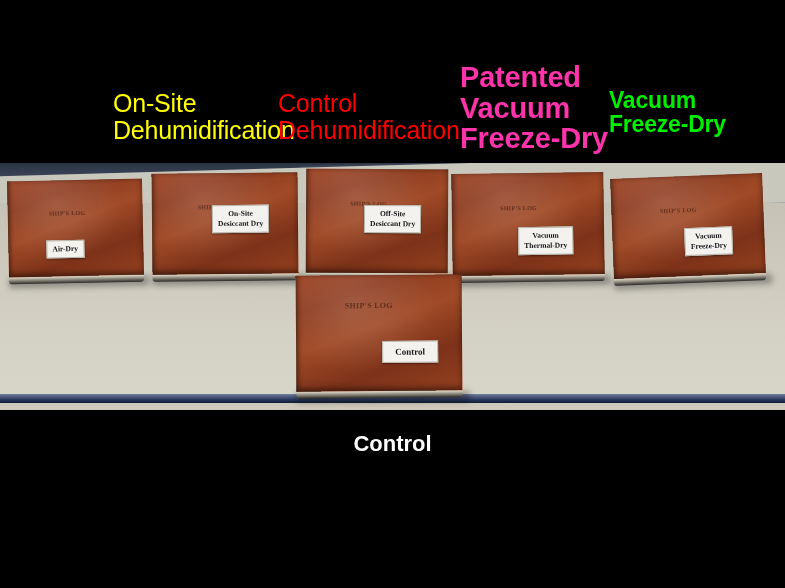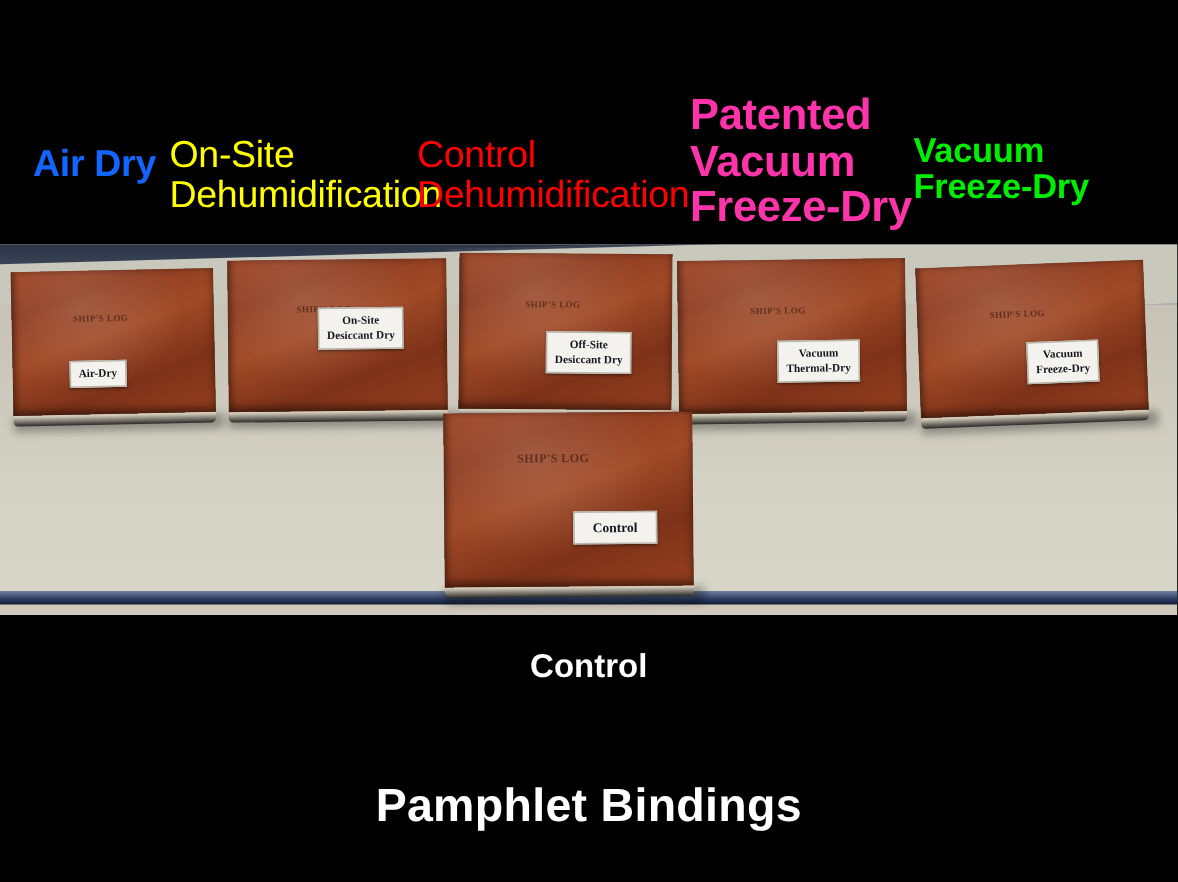--- a/index.html
+++ b/index.html
@@ -157,21 +157,21 @@
   
   .bk1 { left: 8px;   top: 17px;  width: 135px; height: 96px;  transform: rotate(-1.2deg); }
   .bk2 { left: 152px; top: 10px;  width: 146px; height: 101px; transform: rotate(-0.6deg); }
   .bk3 { left: 306px; top: 6px;   width: 142px; height: 104px; transform: rotate(0.4deg); }
   .bk4 { left: 452px; top: 10px;  width: 152px; height: 102px; transform: rotate(-0.8deg); }
   .bk5 { left: 612px; top: 13px;  width: 152px; height: 100px; transform: rotate(-2.2deg); }
   .bk6 { left: 296px; top: 112px; width: 166px; height: 116px; transform: rotate(-0.5deg); }
 
   .tg1 { left: 38px;  top: 60px;  }
   .tg2 { left: 60px;  top: 32px;  }
-  .tg3 { left: 58px;  top: 52px;  }
+  .tg3 { left: 58px;  top: 36px;  }
   .tg4 { left: 66px;  top: 54px;  }
   .tg5 { left: 72px;  top: 52px;  }
   .tg6 { left: 86px;  top: 66px;  font-size: 9px; padding: 4px 12px; }
 
   
   .caption {
     position: absolute;
     width: 785px;
     text-align: center;
     color: #ffffff;
@@ -179,21 +179,20 @@
   }
   .cap-control  { top: 431px; font-size: 22px; }
   .cap-title    { top: 519px; font-size: 31px; letter-spacing: 0.2px; }
 </style>
 </head>
 <body>
 
 <div id="slide">
 
   <div class="legend">
-    <div class="legend-item lg-airdry" style="color:#1166FF">Air Dry</div>
     <div class="legend-item lg-onsite" style="color:#FFFF00">On-Site
 Dehumidification</div>
     <div class="legend-item lg-vendor" style="color:#FF0000">Control
 Dehumidification</div>
     <div class="legend-item lg-patented" style="color:#FF33AA">Patented
 Vacuum
 Freeze-Dry</div>
     <div class="legend-item lg-vacfreeze" style="color:#00EE00">Vacuum
 Freeze-Dry</div>
   </div>
@@ -254,15 +253,14 @@
     <div class="book bk6">
       <div class="spine-shadow"></div>
       <div class="pages"></div>
       <div class="cover"></div>
       <div class="embossed" style="font-size:8px; top:22%;">SHIP'S LOG</div>
       <div class="tag tg6">Control</div>
     </div>
   </div>
 
   <div class="caption cap-control">Control</div>
-  <div class="caption cap-title">Pamphlet Bindings</div>
 
 </div>
 
 </body></html>

